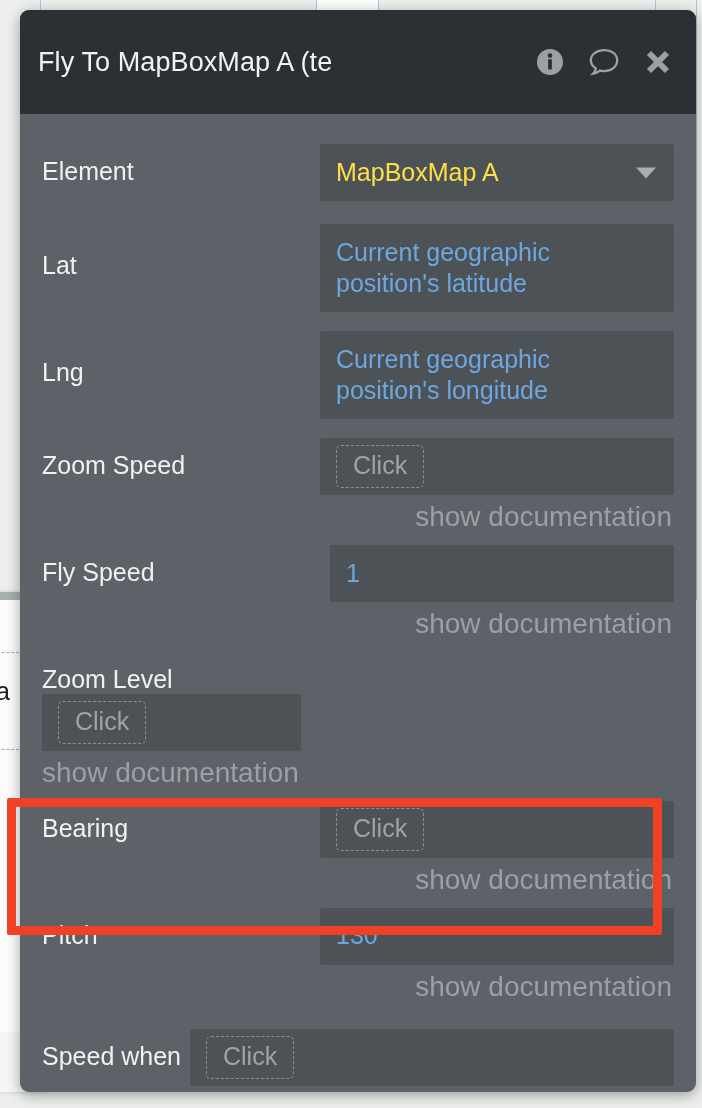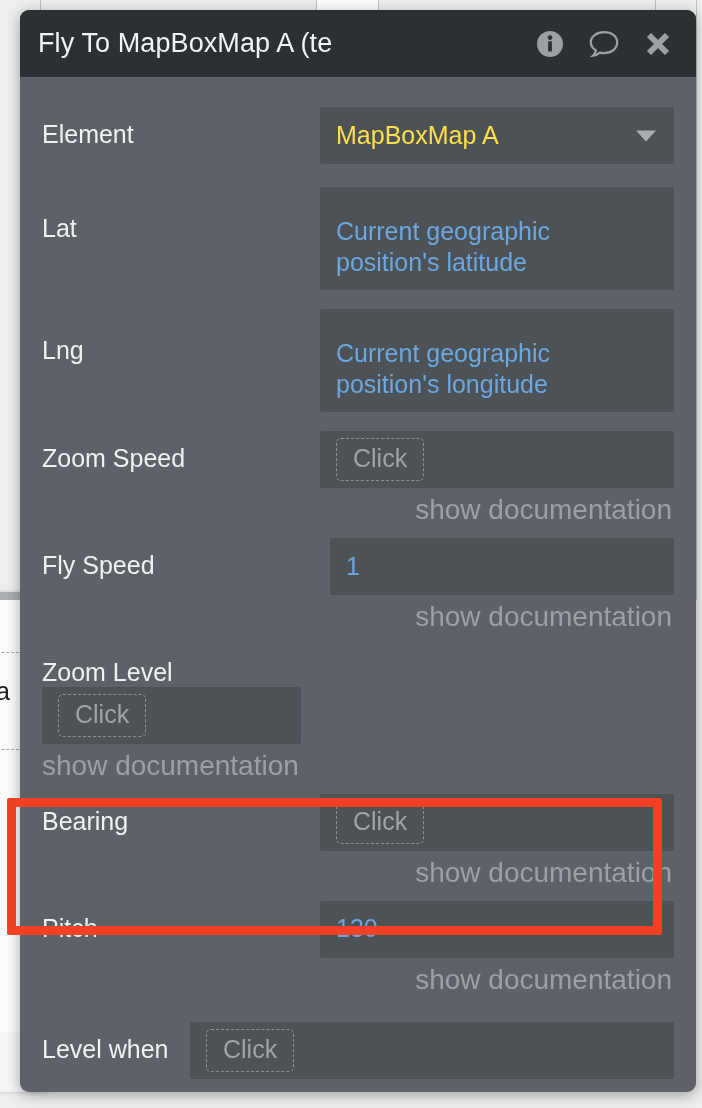--- a/index.html
+++ b/index.html
@@ -69,21 +69,21 @@
     top: 10px;
     width: 676px;
     height: 1082px;
     border-radius: 9px;
     background: #5d6268;
     box-shadow: 0 3px 14px rgba(0,0,0,0.35);
     overflow: hidden;
   }
   .titlebar {
     position: relative;
-    height: 67px;
+    height: 104px;
     background: #2b3034;
     display: flex;
     align-items: center;
     padding: 0 22px 0 18px;
     box-sizing: border-box;
   }
   .title-text {
     flex: 1 1 auto;
     color: #f2f3f3;
     font-size: 27px;
@@ -148,22 +148,22 @@
     color: #6ca7e0;
     word-break: break-word;
   }
   .field-value.plain {
     color: #fde047;
   }
   .field.h-one {
     height: 57px;
   }
   .field.h-two {
-    height: 103px;
-    align-items: flex-end;
+    height: 88px;
+    align-items: center;
     padding-top: 12px;
   }
   .dropdown {
     position: relative;
     justify-content: flex-start;
   }
   .caret {
     position: absolute;
     right: 18px;
     top: 50%;
@@ -346,21 +346,21 @@
         <div class="row-label">Pitch</div>
         <div class="row-control">
           <div class="field h-one">
             <span class="field-value">130</span>
           </div>
           <span class="doc-link">show documentation</span>
         </div>
       </div>
 
       <div class="row" style="margin-top:26px;">
-        <div class="row-label" style="width:148px;">Level when</div>
+        <div class="row-label" style="width:148px;">Speed when</div>
         <div class="row-control">
           <div class="field h-one">
             <span class="click-chip">Click</span>
           </div>
         </div>
       </div>
 
 
     </div>
   </div>

